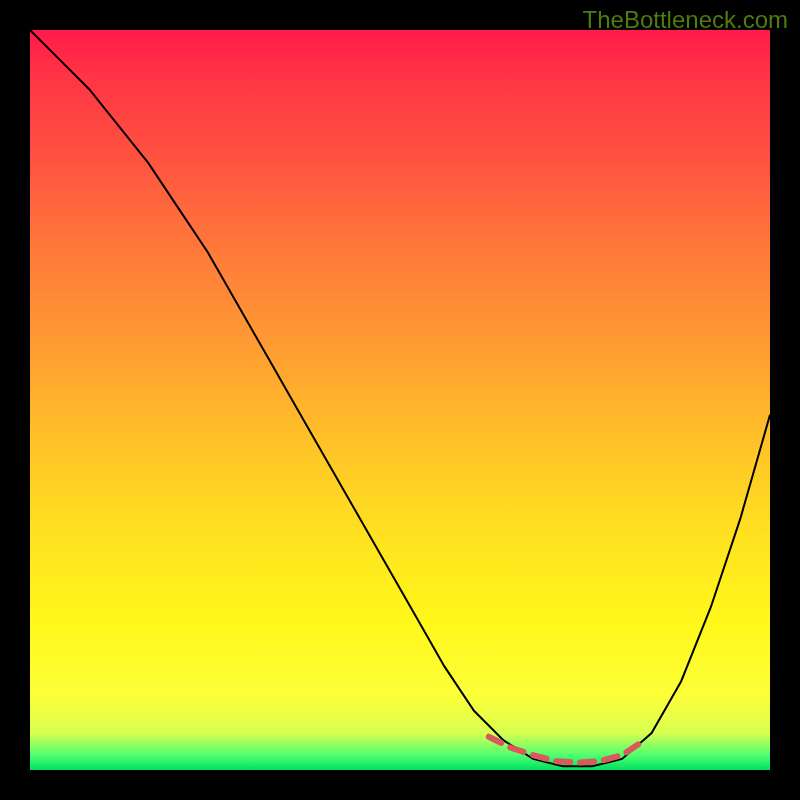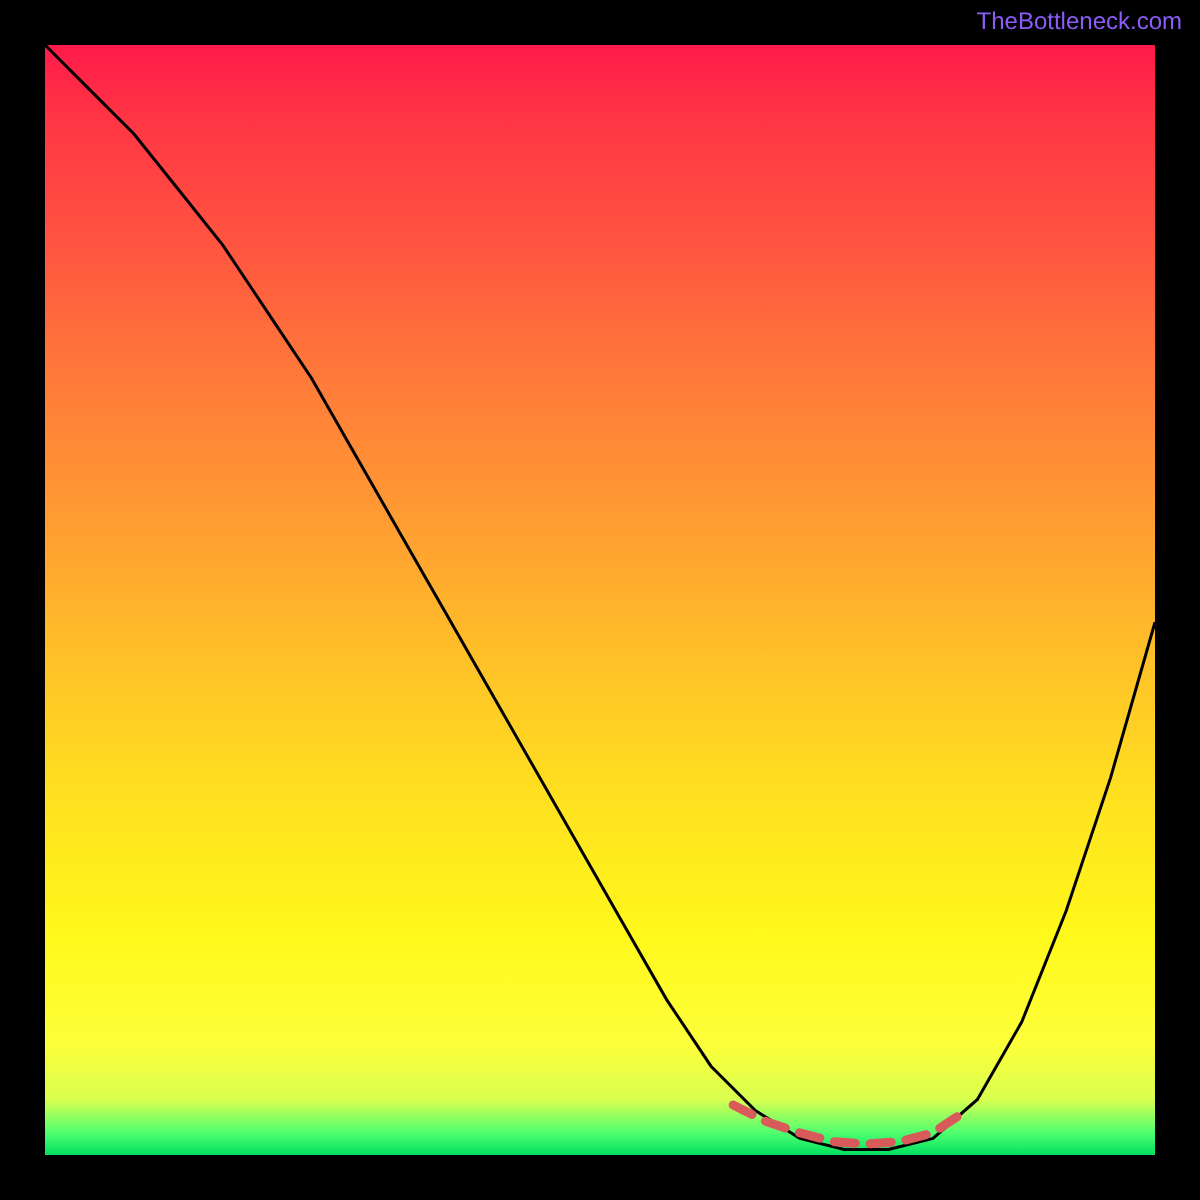--- a/index.html
+++ b/index.html
@@ -7,22 +7,22 @@
     width: 800px;
     height: 800px;
     background: #000;
     position: relative;
     font-family: Arial, sans-serif;
   }
   .watermark {
     position: absolute;
     top: 6px;
     right: 12px;
-    color: #8b5cf6;
-    font-size: 16px;
+    color: #4d7c0f;
+    font-size: 24px;
     font-weight: 500;
     z-index: 10;
   }
   .plot-area {
     position: absolute;
     left: 30px;
     top: 30px;
     width: 740px;
     height: 740px;
     overflow: hidden;

